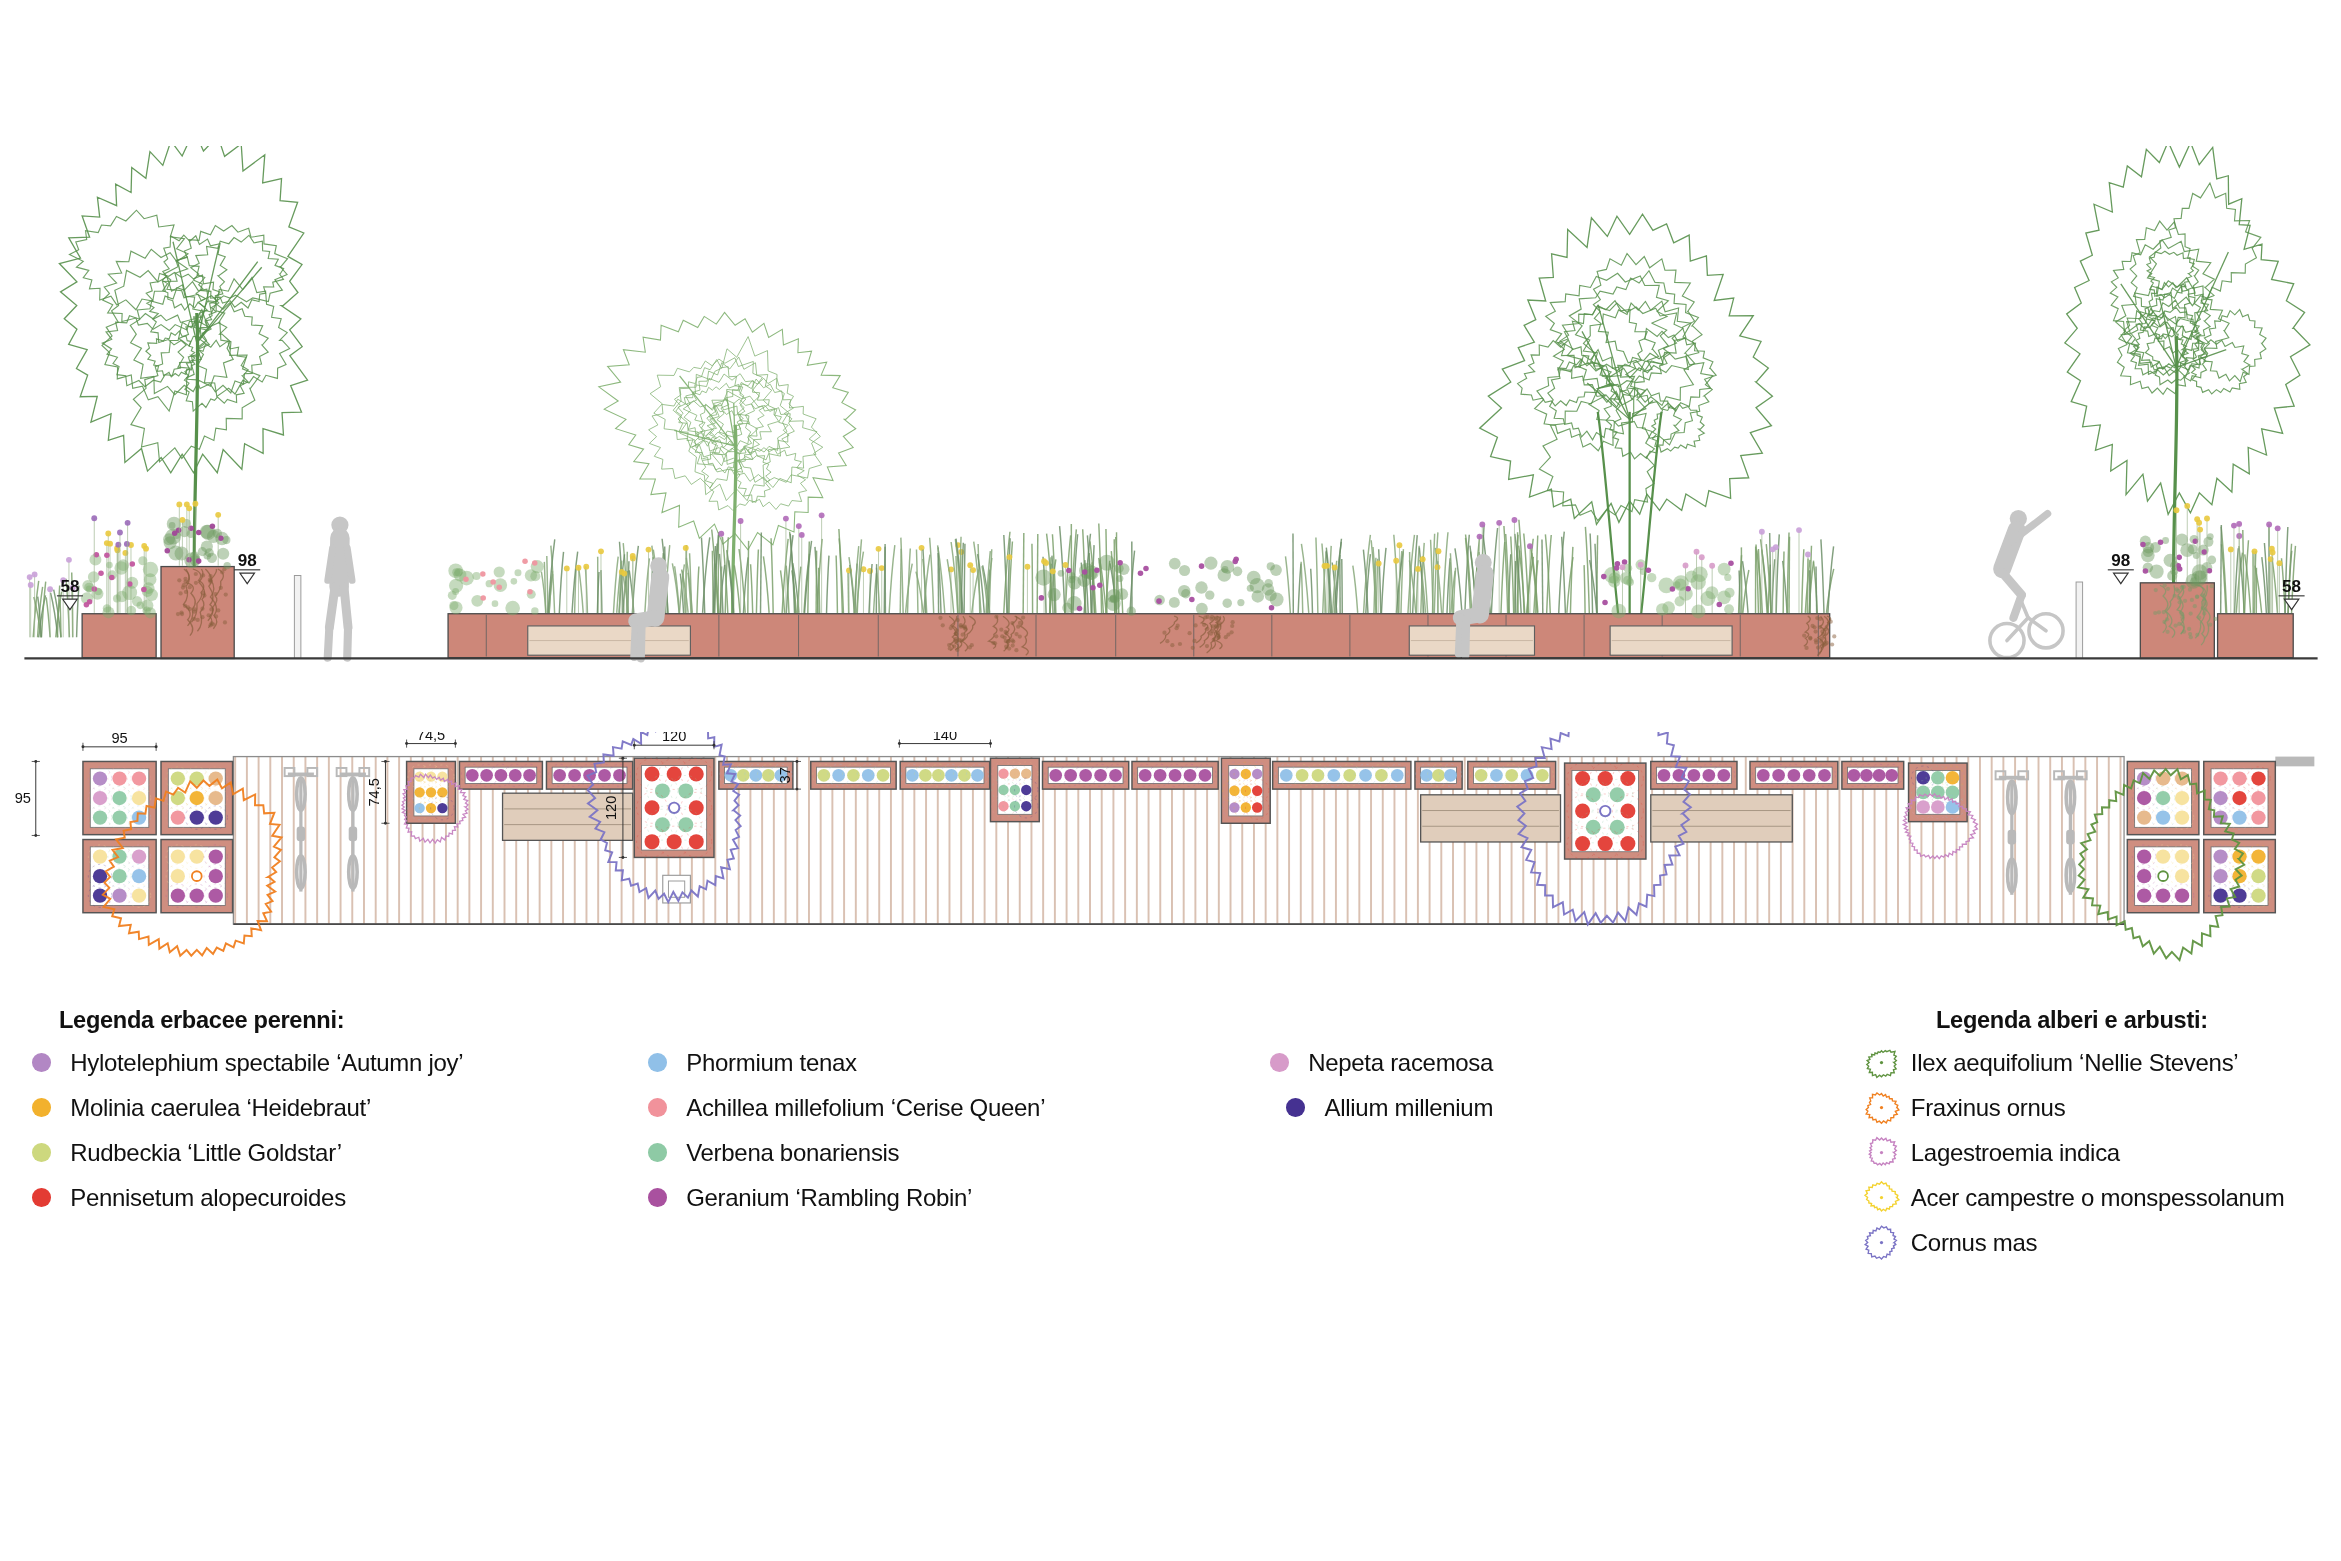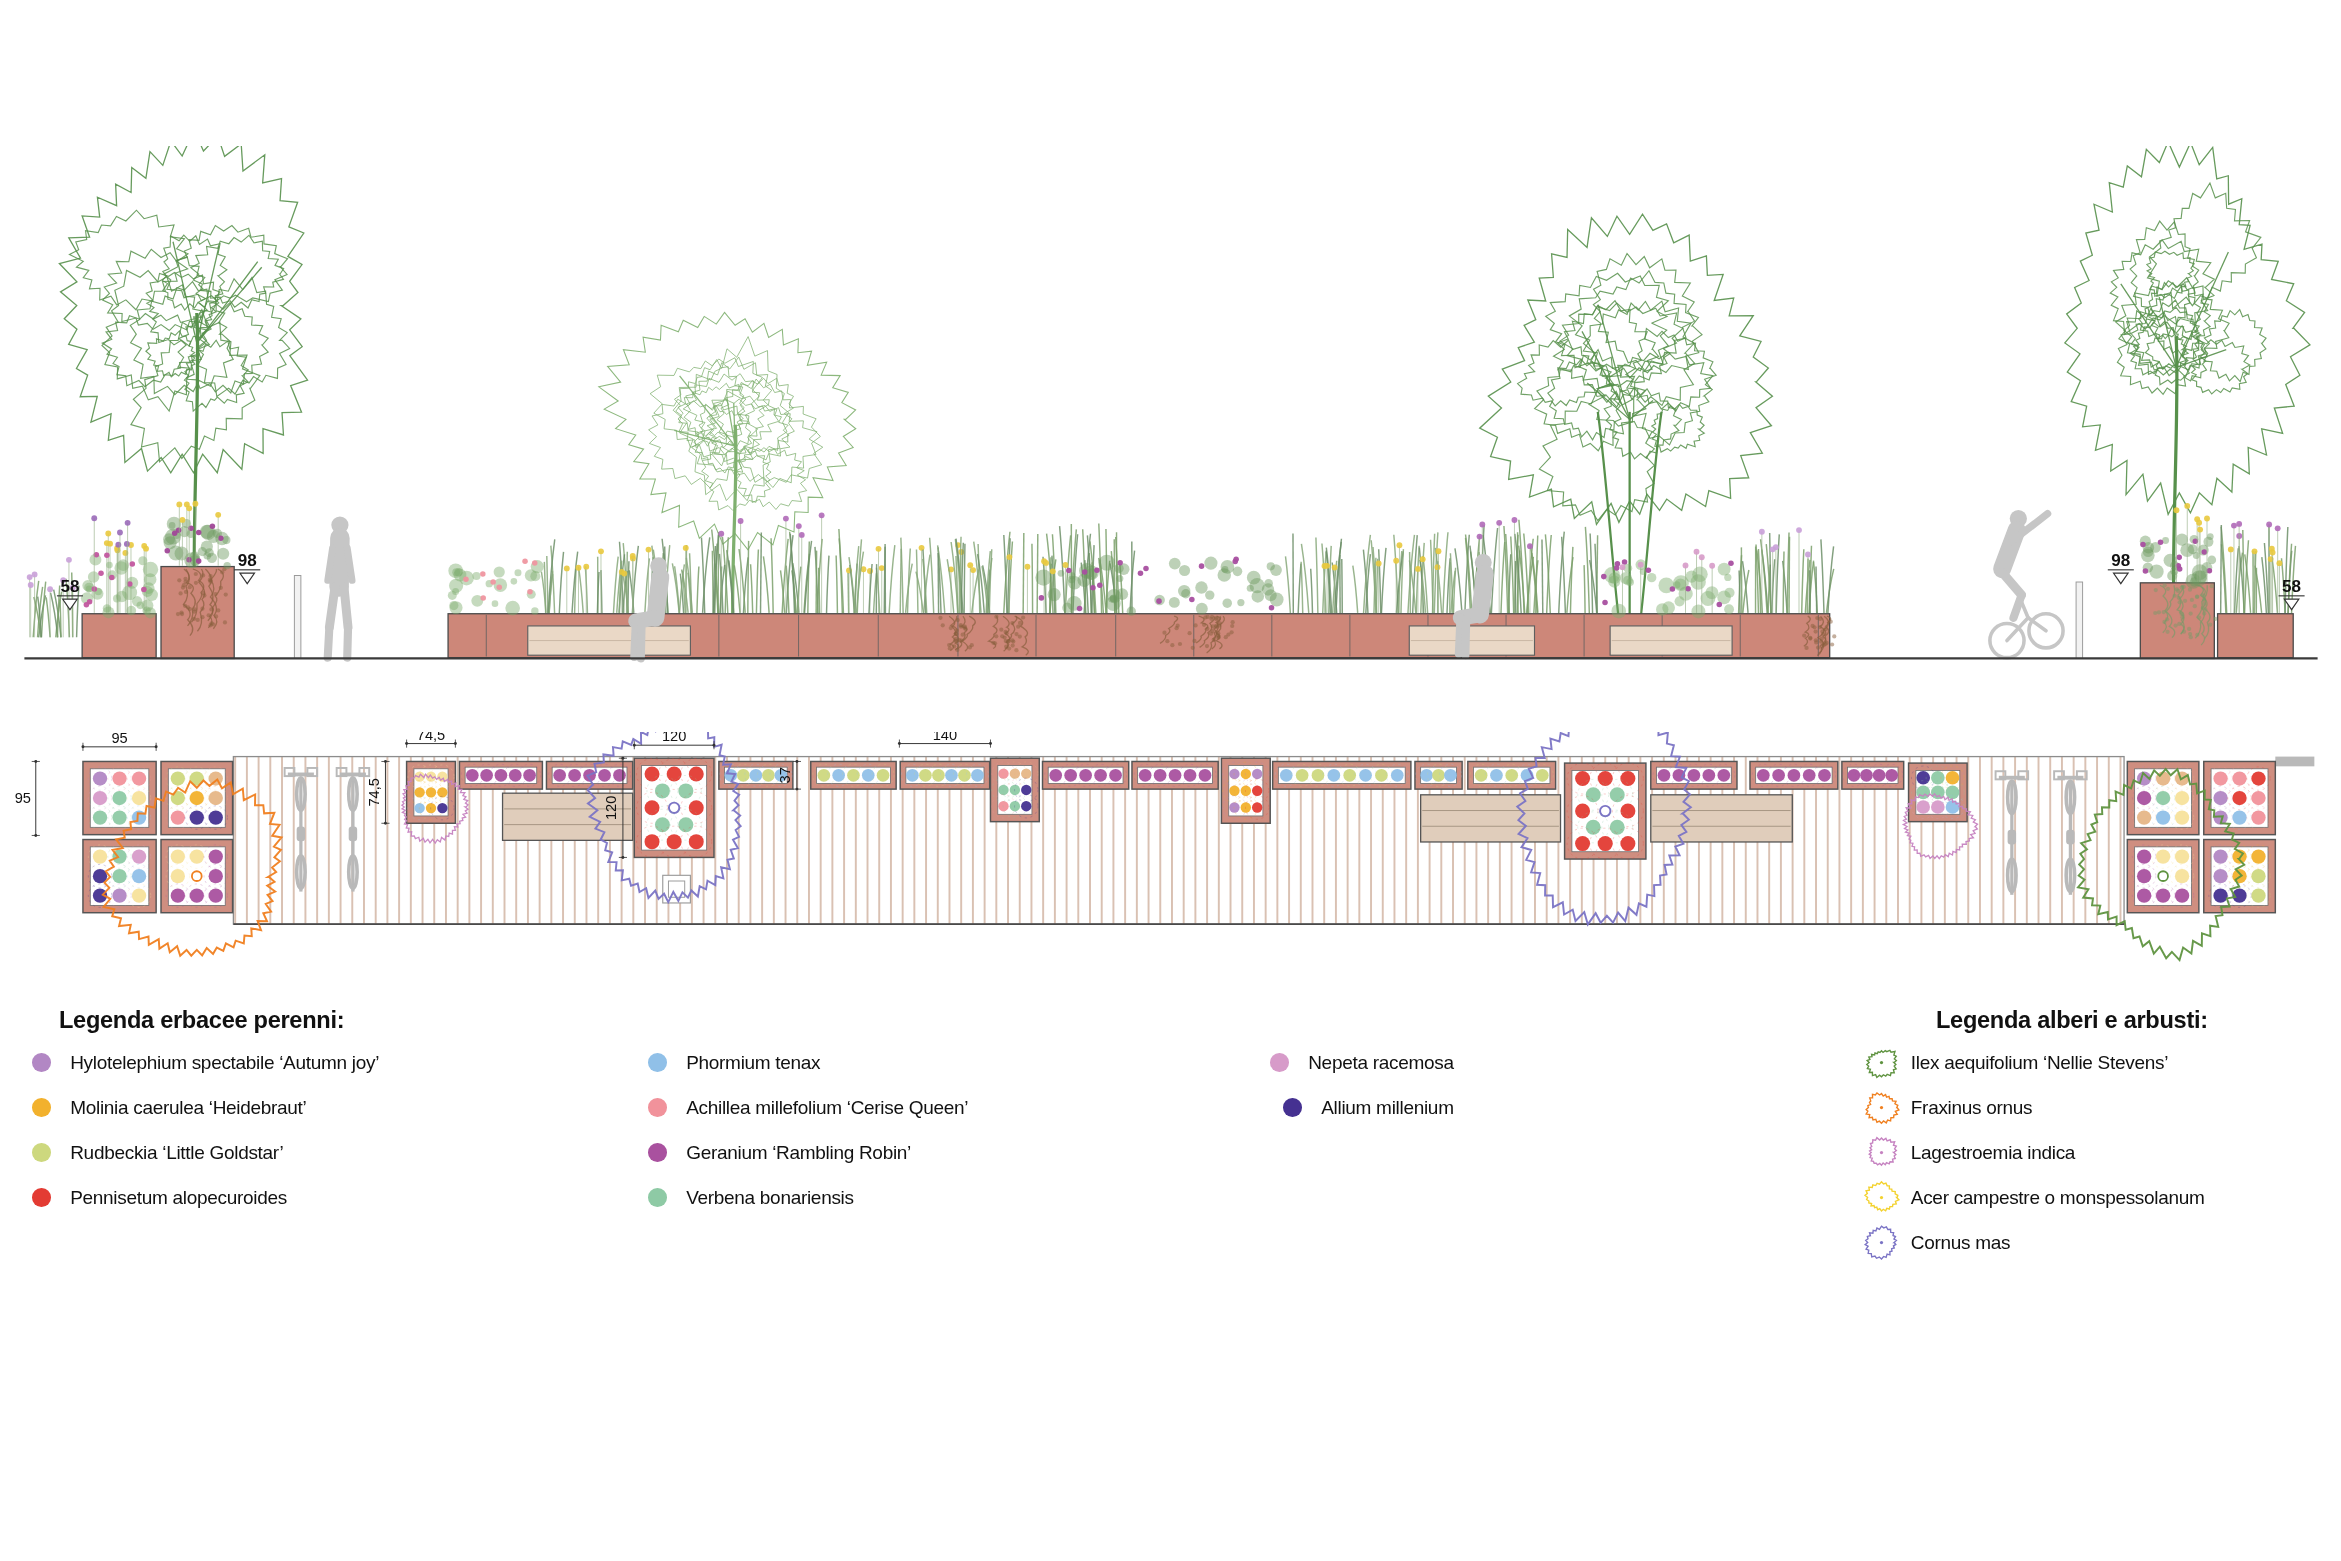--- a/index.html
+++ b/index.html
@@ -6,21 +6,21 @@
   body{width:2342px;height:1561px;position:relative;background:#ffffff;
        font-family:"Liberation Sans",sans-serif;overflow:hidden;color:#111}
   svg{position:absolute;left:0;display:block}
   #elevation{top:146px}
   #plan{top:732px}
   .legend-title{position:absolute;font-size:23.6px;font-weight:600;letter-spacing:-0.3px;white-space:nowrap}
   .lcol{position:absolute;display:flex;flex-direction:column}
   .lrow{height:45px;display:flex;align-items:center}
   .dot{width:18.7px;height:18.7px;border-radius:50%;flex:0 0 auto;margin-right:19.5px}
   .blob-ic{width:39px;height:39px;flex:0 0 auto;margin-right:9.8px}
-  .lname{font-size:19px;letter-spacing:-0.3px;white-space:nowrap}
+  .lname{font-size:24px;letter-spacing:-0.3px;white-space:nowrap}
 </style>
 </head>
 <body>
 
 <svg id="elevation" width="2342" height="537" viewBox="0 0 1440 330">
     <g>
       <g>
         <path d="M119.5,259 C119,219 123,134.8 121,102.6" fill="none" stroke="#57904b" stroke-width="2"></path>
         <line x1="121" y1="121" x2="106.39259259259259" y2="58.78231824417009" stroke="#57904b" stroke-width="0.8" opacity="0.9"></line>
         <line x1="121" y1="121" x2="158.44222222222223" y2="71.05340192043896" stroke="#57904b" stroke-width="0.8" opacity="0.9"></line>
@@ -1876,26 +1876,26 @@
     <div class="lcol" style="left: 648px; top: 1040px;">
       <div class="lrow">
         <span class="dot" style="background: rgb(144, 192, 232);"></span>
         <span class="lname">Phormium tenax</span>
       </div>
       <div class="lrow">
         <span class="dot" style="background: rgb(241, 146, 155);"></span>
         <span class="lname">Achillea millefolium ‘Cerise Queen’</span>
       </div>
       <div class="lrow">
+        <span class="dot" style="background: rgb(142, 202, 165);"></span>
+        <span class="lname">Verbena bonariensis</span>
+      </div>
+      <div class="lrow">
         <span class="dot" style="background: rgb(169, 81, 159);"></span>
         <span class="lname">Geranium ‘Rambling Robin’</span>
-      </div>
-      <div class="lrow">
-        <span class="dot" style="background: rgb(142, 202, 165);"></span>
-        <span class="lname">Verbena bonariensis</span>
       </div>
     </div>
     <div class="lcol" style="left: 1270px; top: 1040px; align-items: flex-end;">
       <div class="lrow">
         <span class="dot" style="background: rgb(215, 155, 201);"></span>
         <span class="lname">Nepeta racemosa</span>
       </div>
       <div class="lrow">
         <span class="dot" style="background: rgb(69, 49, 145);"></span>
         <span class="lname">Allium millenium</span>

